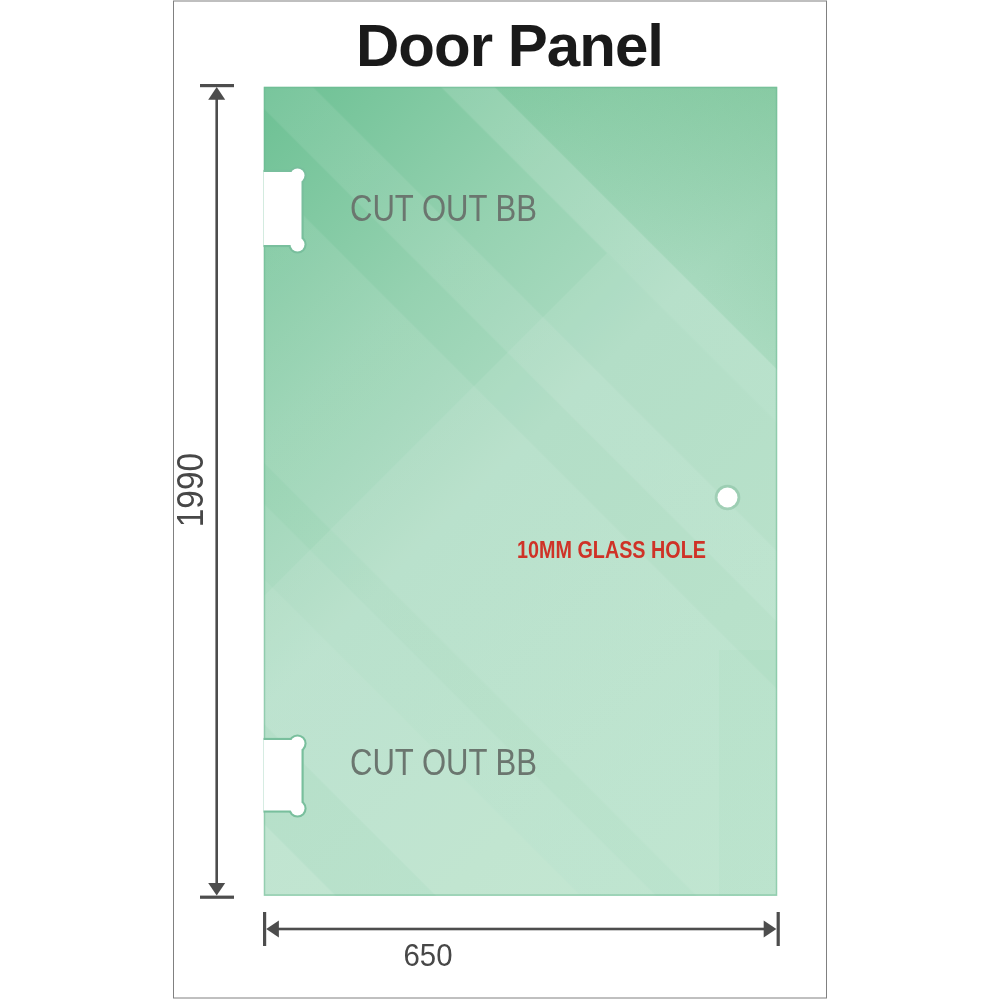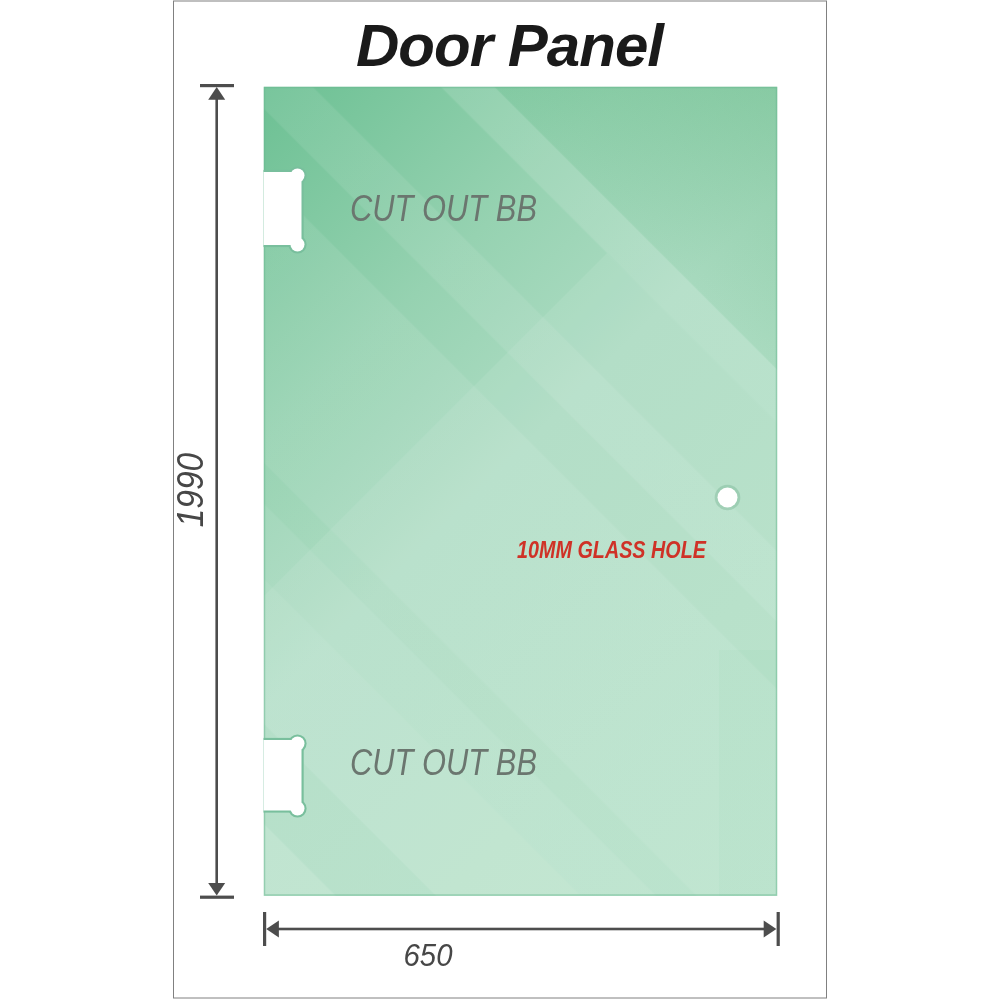--- a/index.html
+++ b/index.html
@@ -1,16 +1,16 @@
 <!DOCTYPE html>
 <html><head>
 <meta charset="utf-8">
 <style>
   html,body{margin:0;padding:0;background:#ffffff;}
-  .stage{position:relative;width:1000px;height:1000px;background:#0ea5e9;overflow:hidden;font-style:italic;}
+  .stage{position:relative;width:1000px;height:1000px;background:#0ea5e9;overflow:hidden;}
   svg{display:block;}
   text{font-family:"Liberation Sans", sans-serif;}
 </style>
 </head>
 <body>
 <div class="stage">
 <svg width="1000" height="1000" viewBox="0 0 1000 1000">
   <defs>
     <linearGradient id="glassBase" gradientUnits="userSpaceOnUse" x1="264" y1="86" x2="925.5" y2="747.5">
       <stop offset="0" stop-color="#6cc093"></stop>

